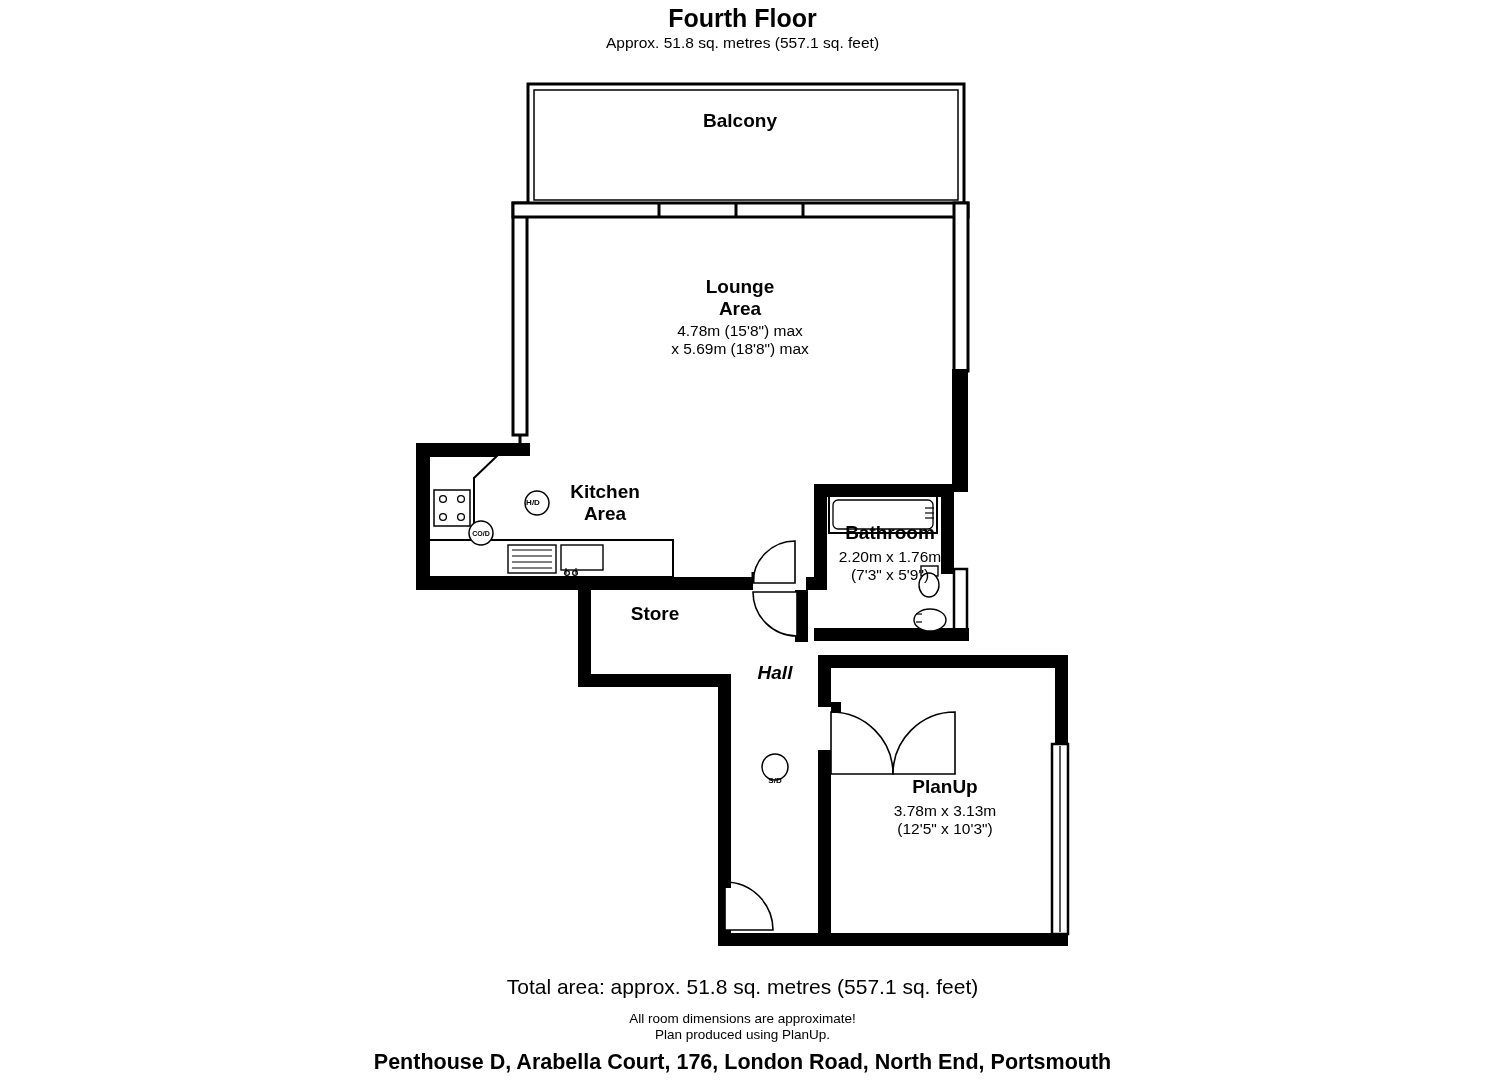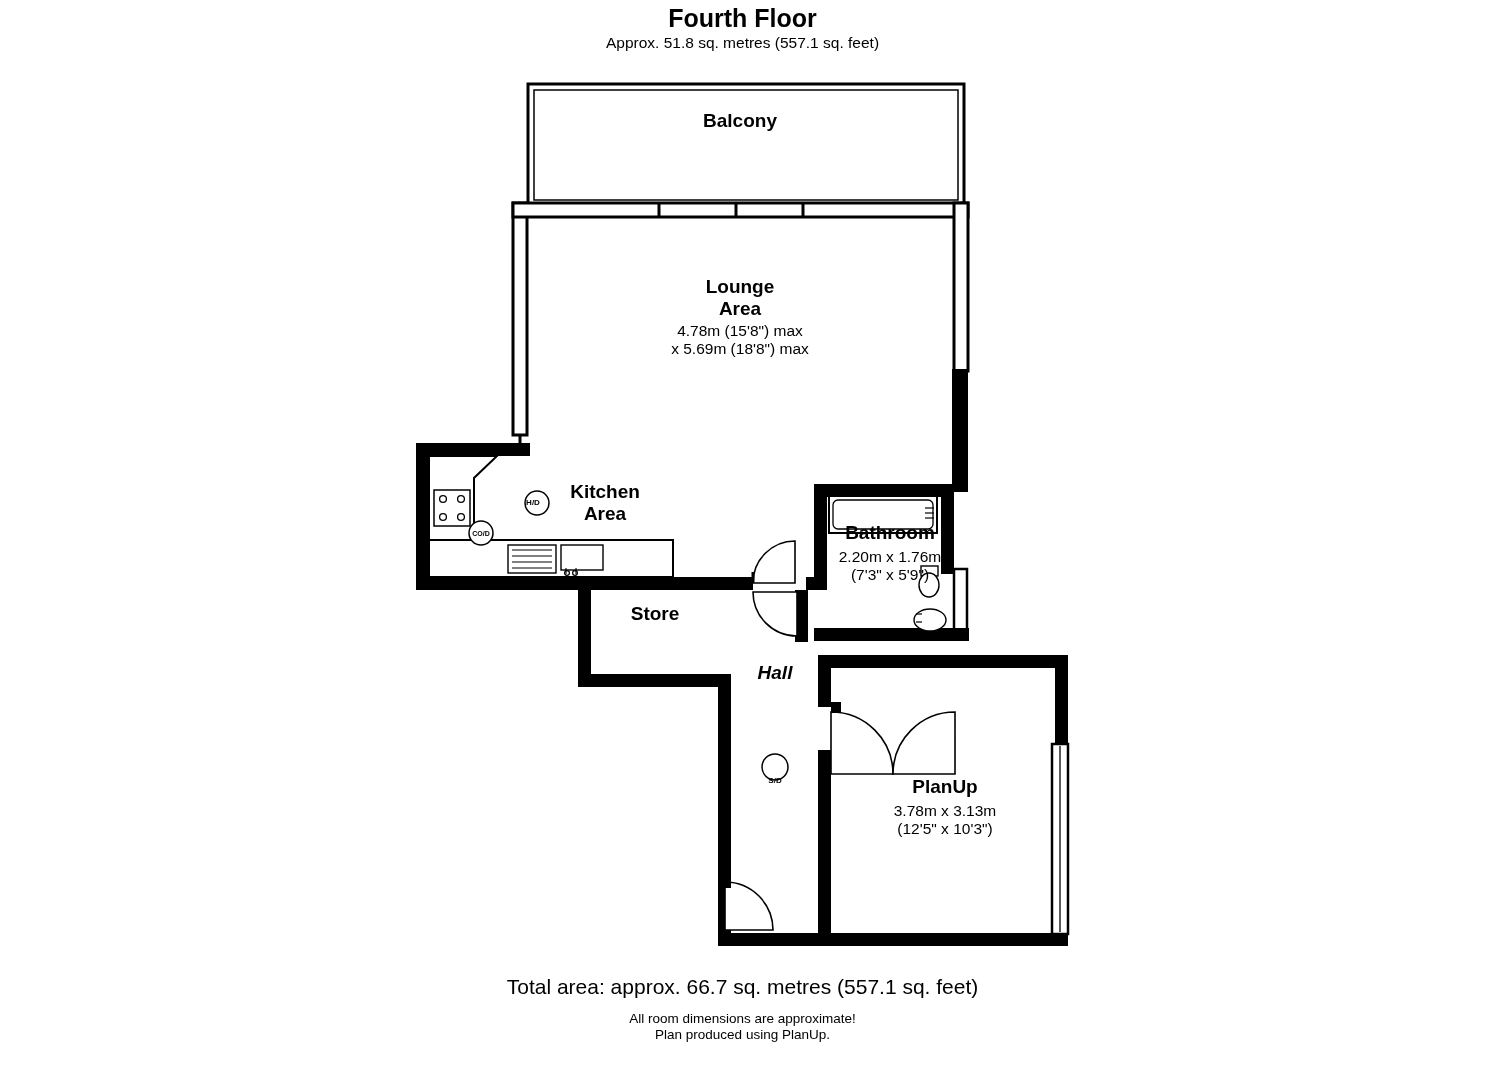--- a/index.html
+++ b/index.html
@@ -270,17 +270,18 @@
 (7'3" x 5'9")</div>
 
   <div class="txt" id="label-store">Store</div>
 
   <div class="txt" id="label-hall">Hall</div>
 
   <div class="txt" id="label-bedroom">PlanUp</div>
   <div class="txt" id="dims-bedroom">3.78m x 3.13m
 (12'5" x 10'3")</div>
 
-  <div class="txt" id="total-area">Total area: approx. 66.7 sq. metres (557.1 sq. feet)</div>
+  <div class="txt" id="total-area">Total area: approx. 51.8 sq. metres (557.1 sq. feet)</div>
   <div class="txt" id="note1">All room dimensions are approximate!</div>
   <div class="txt" id="note2">Plan produced using PlanUp.</div>
+  <div class="txt" id="address">Penthouse D, Arabella Court, 176, London Road, North End, Portsmouth</div>
 
 </div>
 
 </body></html>

